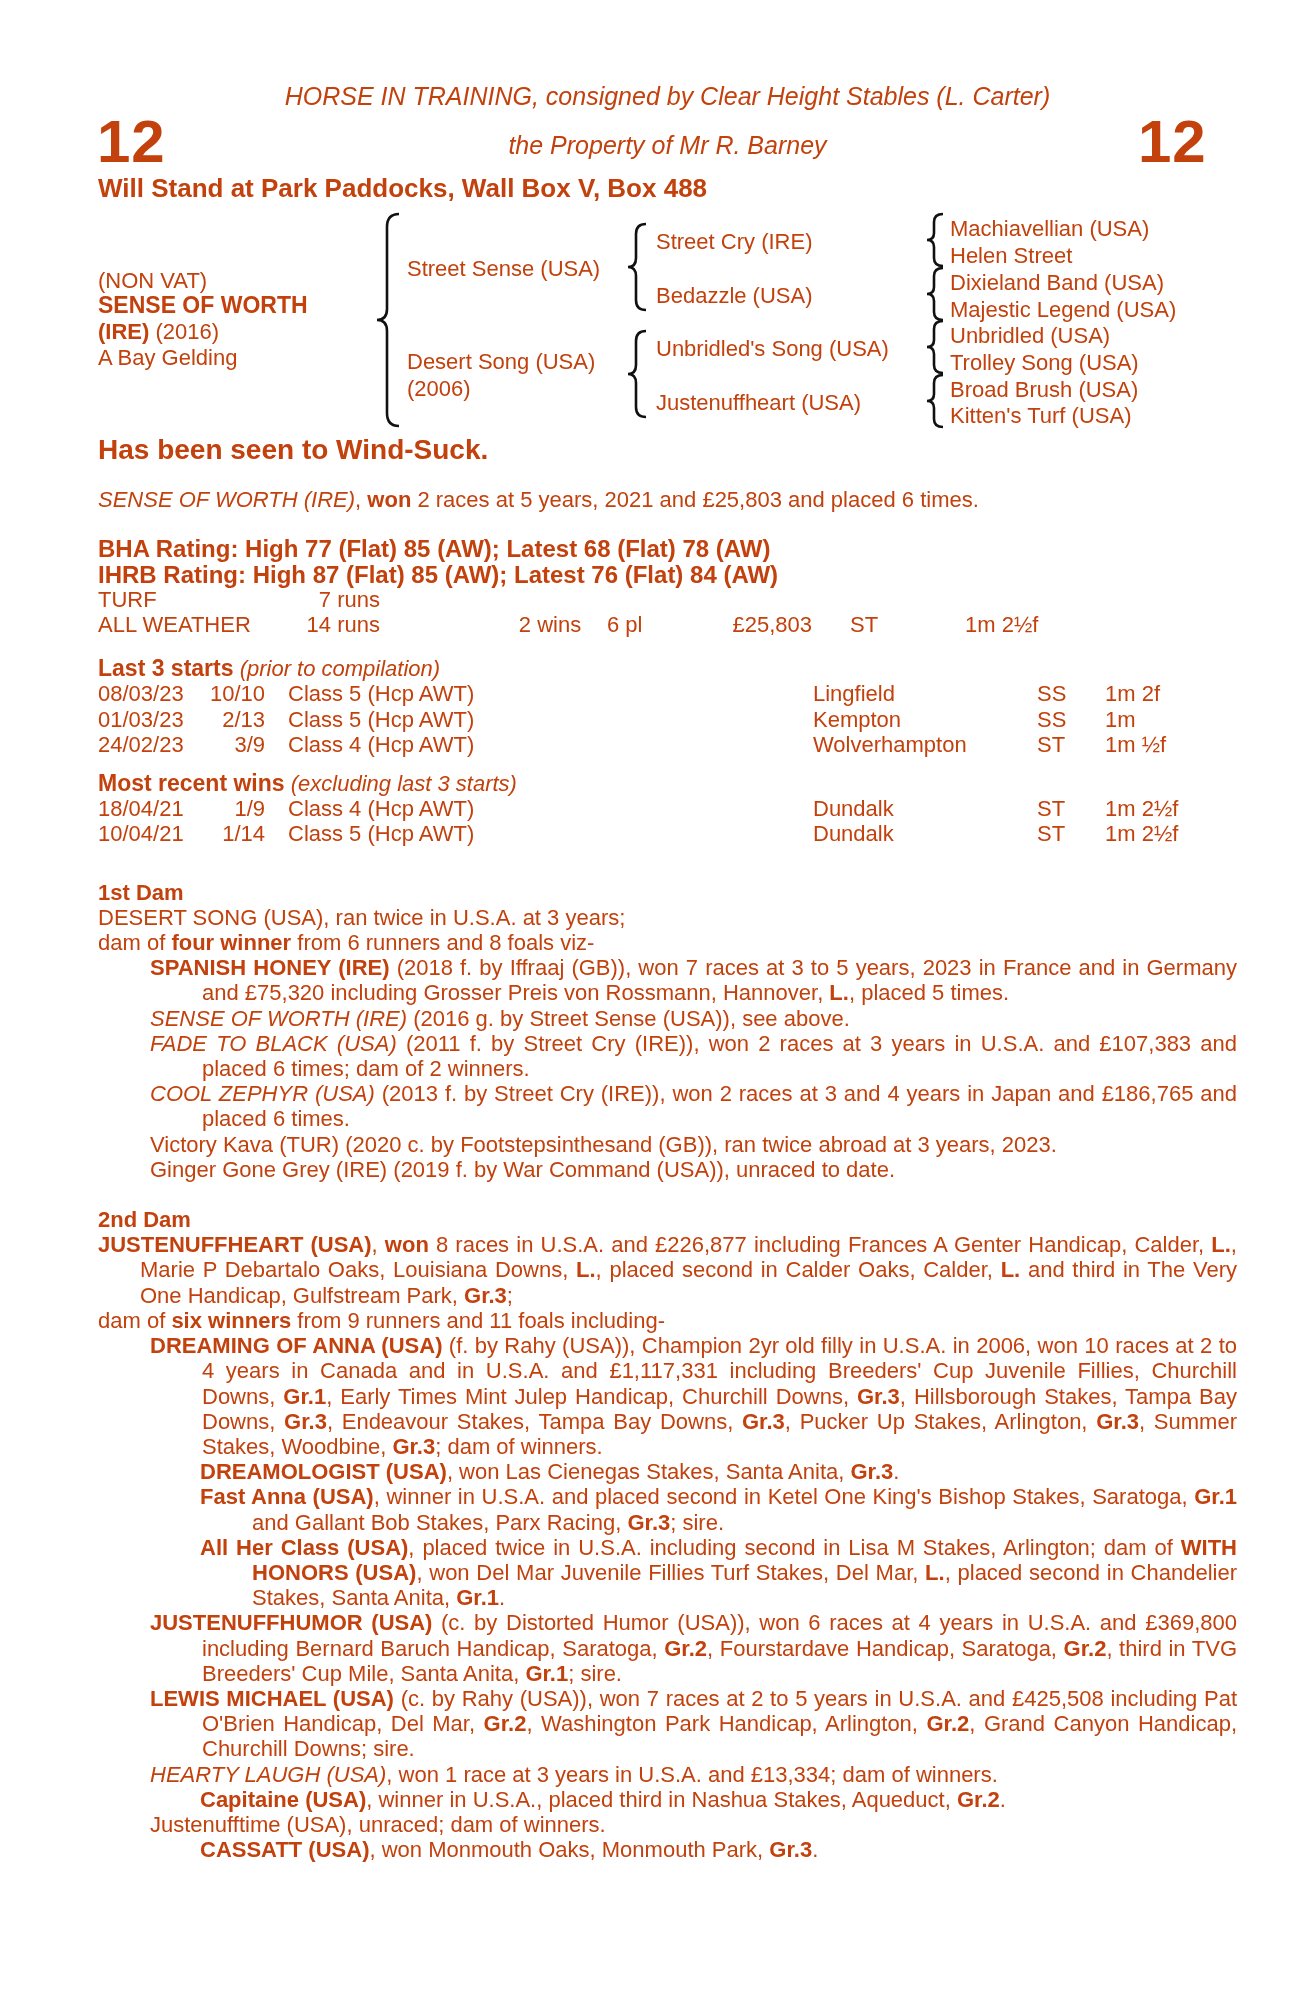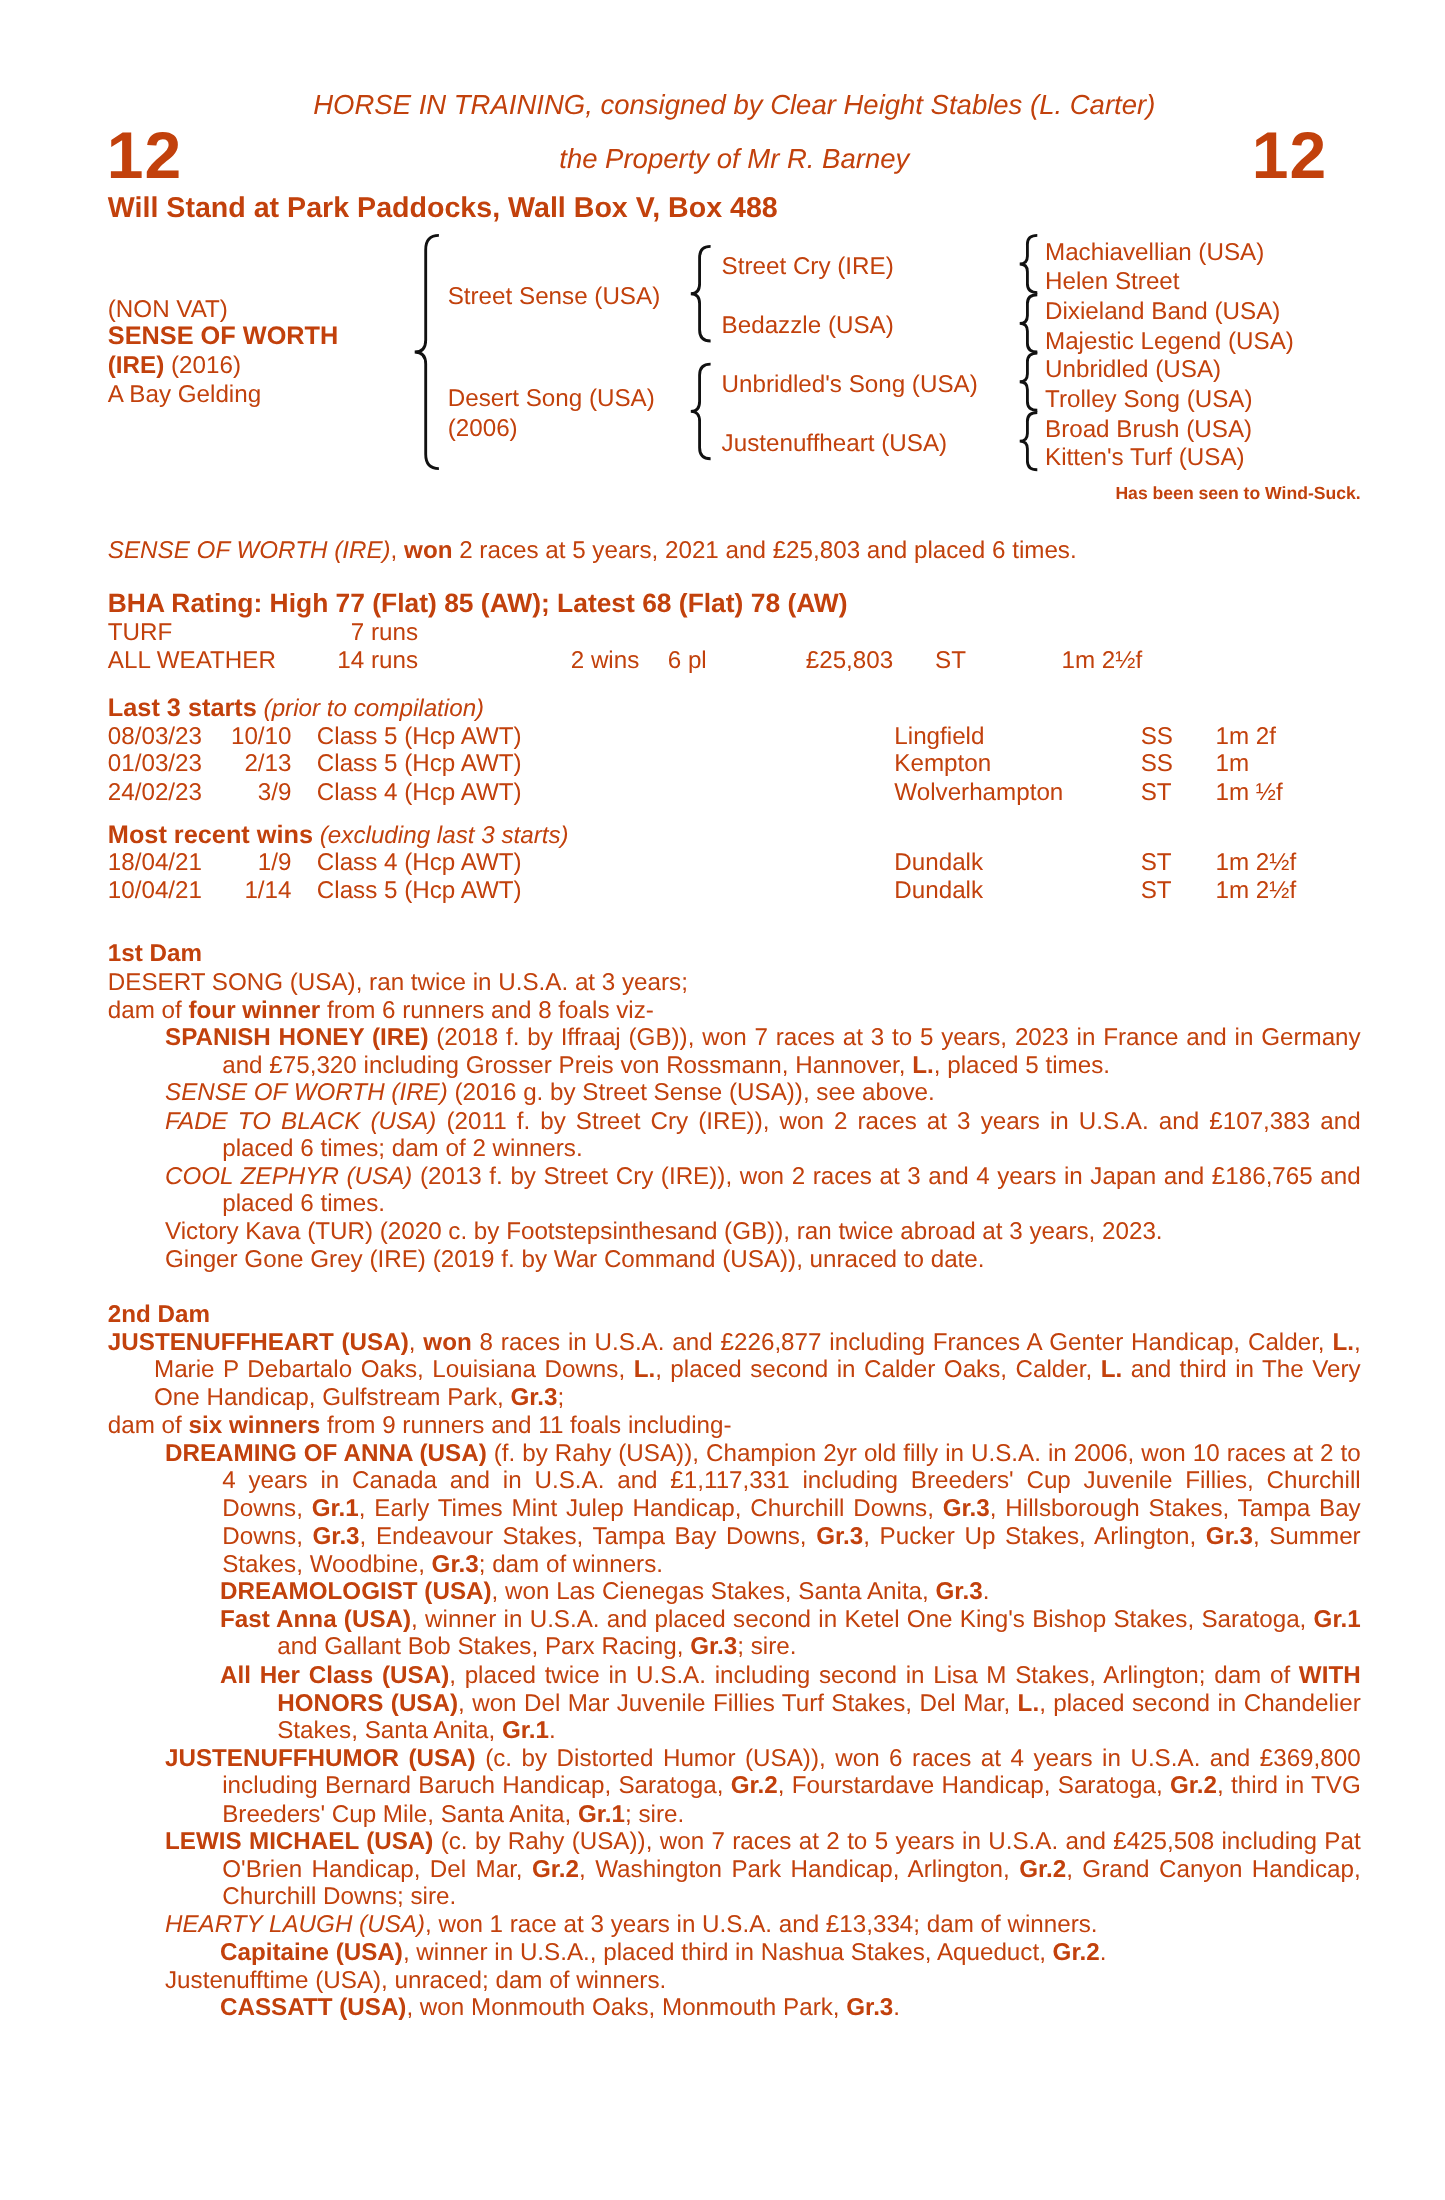--- a/index.html
+++ b/index.html
@@ -11,21 +11,21 @@
   .abs{position:absolute;white-space:nowrap;}
   .titleline{position:absolute;left:98px;width:1139px;text-align:center;font-style:italic;font-size:25px;white-space:nowrap;}
   .lot{position:absolute;font-size:60px;line-height:40px;font-weight:bold;letter-spacing:1px;}
   .stand{position:absolute;left:98px;top:176px;font-weight:bold;font-size:26px;white-space:nowrap;}
   
   .ped{font-size:22px;}
   .subj-name{font-weight:bold;font-size:23px;}
   .bracesvg{position:absolute;}
   
   .flow{position:absolute;left:98px;top:437px;width:1139px;}
-  .notice{text-align:right;font-weight:bold;font-size:16px;margin:0;}
+  .notice{text-align:left;font-weight:bold;font-size:28px;margin:0;}
   .summary{margin:25px 0 0 0;}
   .ratings{margin-top:24px;}
   .rating-line{font-weight:bold;font-size:24px;white-space:nowrap;}
   .stats-row{display:grid;grid-template-columns:190px 92px 227px 100px 105px 153px 1fr;}
   .stats-row .c-runs{text-align:right;}
   .stats-row .c-wins{padding-left:113px;text-align:center;}
   .stats-row .c-earn{text-align:right;}
   .stats-row .c-going{padding-left:38px;}
   .sec-starts{margin-top:19px;}
   .sec-wins{margin-top:14px;}
@@ -106,20 +106,21 @@
   </div>
 
   <div class="flow">
 
     <div class="notice">Has been seen to Wind-Suck.</div>
 
     <p class="summary"><span class="si">SENSE OF WORTH (IRE)</span><span>, </span><span class="sb">won</span><span> 2 races at 5 years, 2021 and £25,803 and placed 6 times.</span></p>
 
     <div class="ratings">
       <div class="rating-line">BHA Rating: High 77 (Flat) 85 (AW); Latest 68 (Flat) 78 (AW)</div>
+      <div class="rating-line">IHRB Rating: High 87 (Flat) 85 (AW); Latest 76 (Flat) 84 (AW)</div>
       <div class="stats-row">
         <div class="c-label">TURF</div>
         <div class="c-runs">7 runs</div>
         <div class="c-wins"></div>
         <div class="c-pl"></div>
         <div class="c-earn"></div>
         <div class="c-going"></div>
         <div class="c-dist"></div>
       </div>
       <div class="stats-row">

